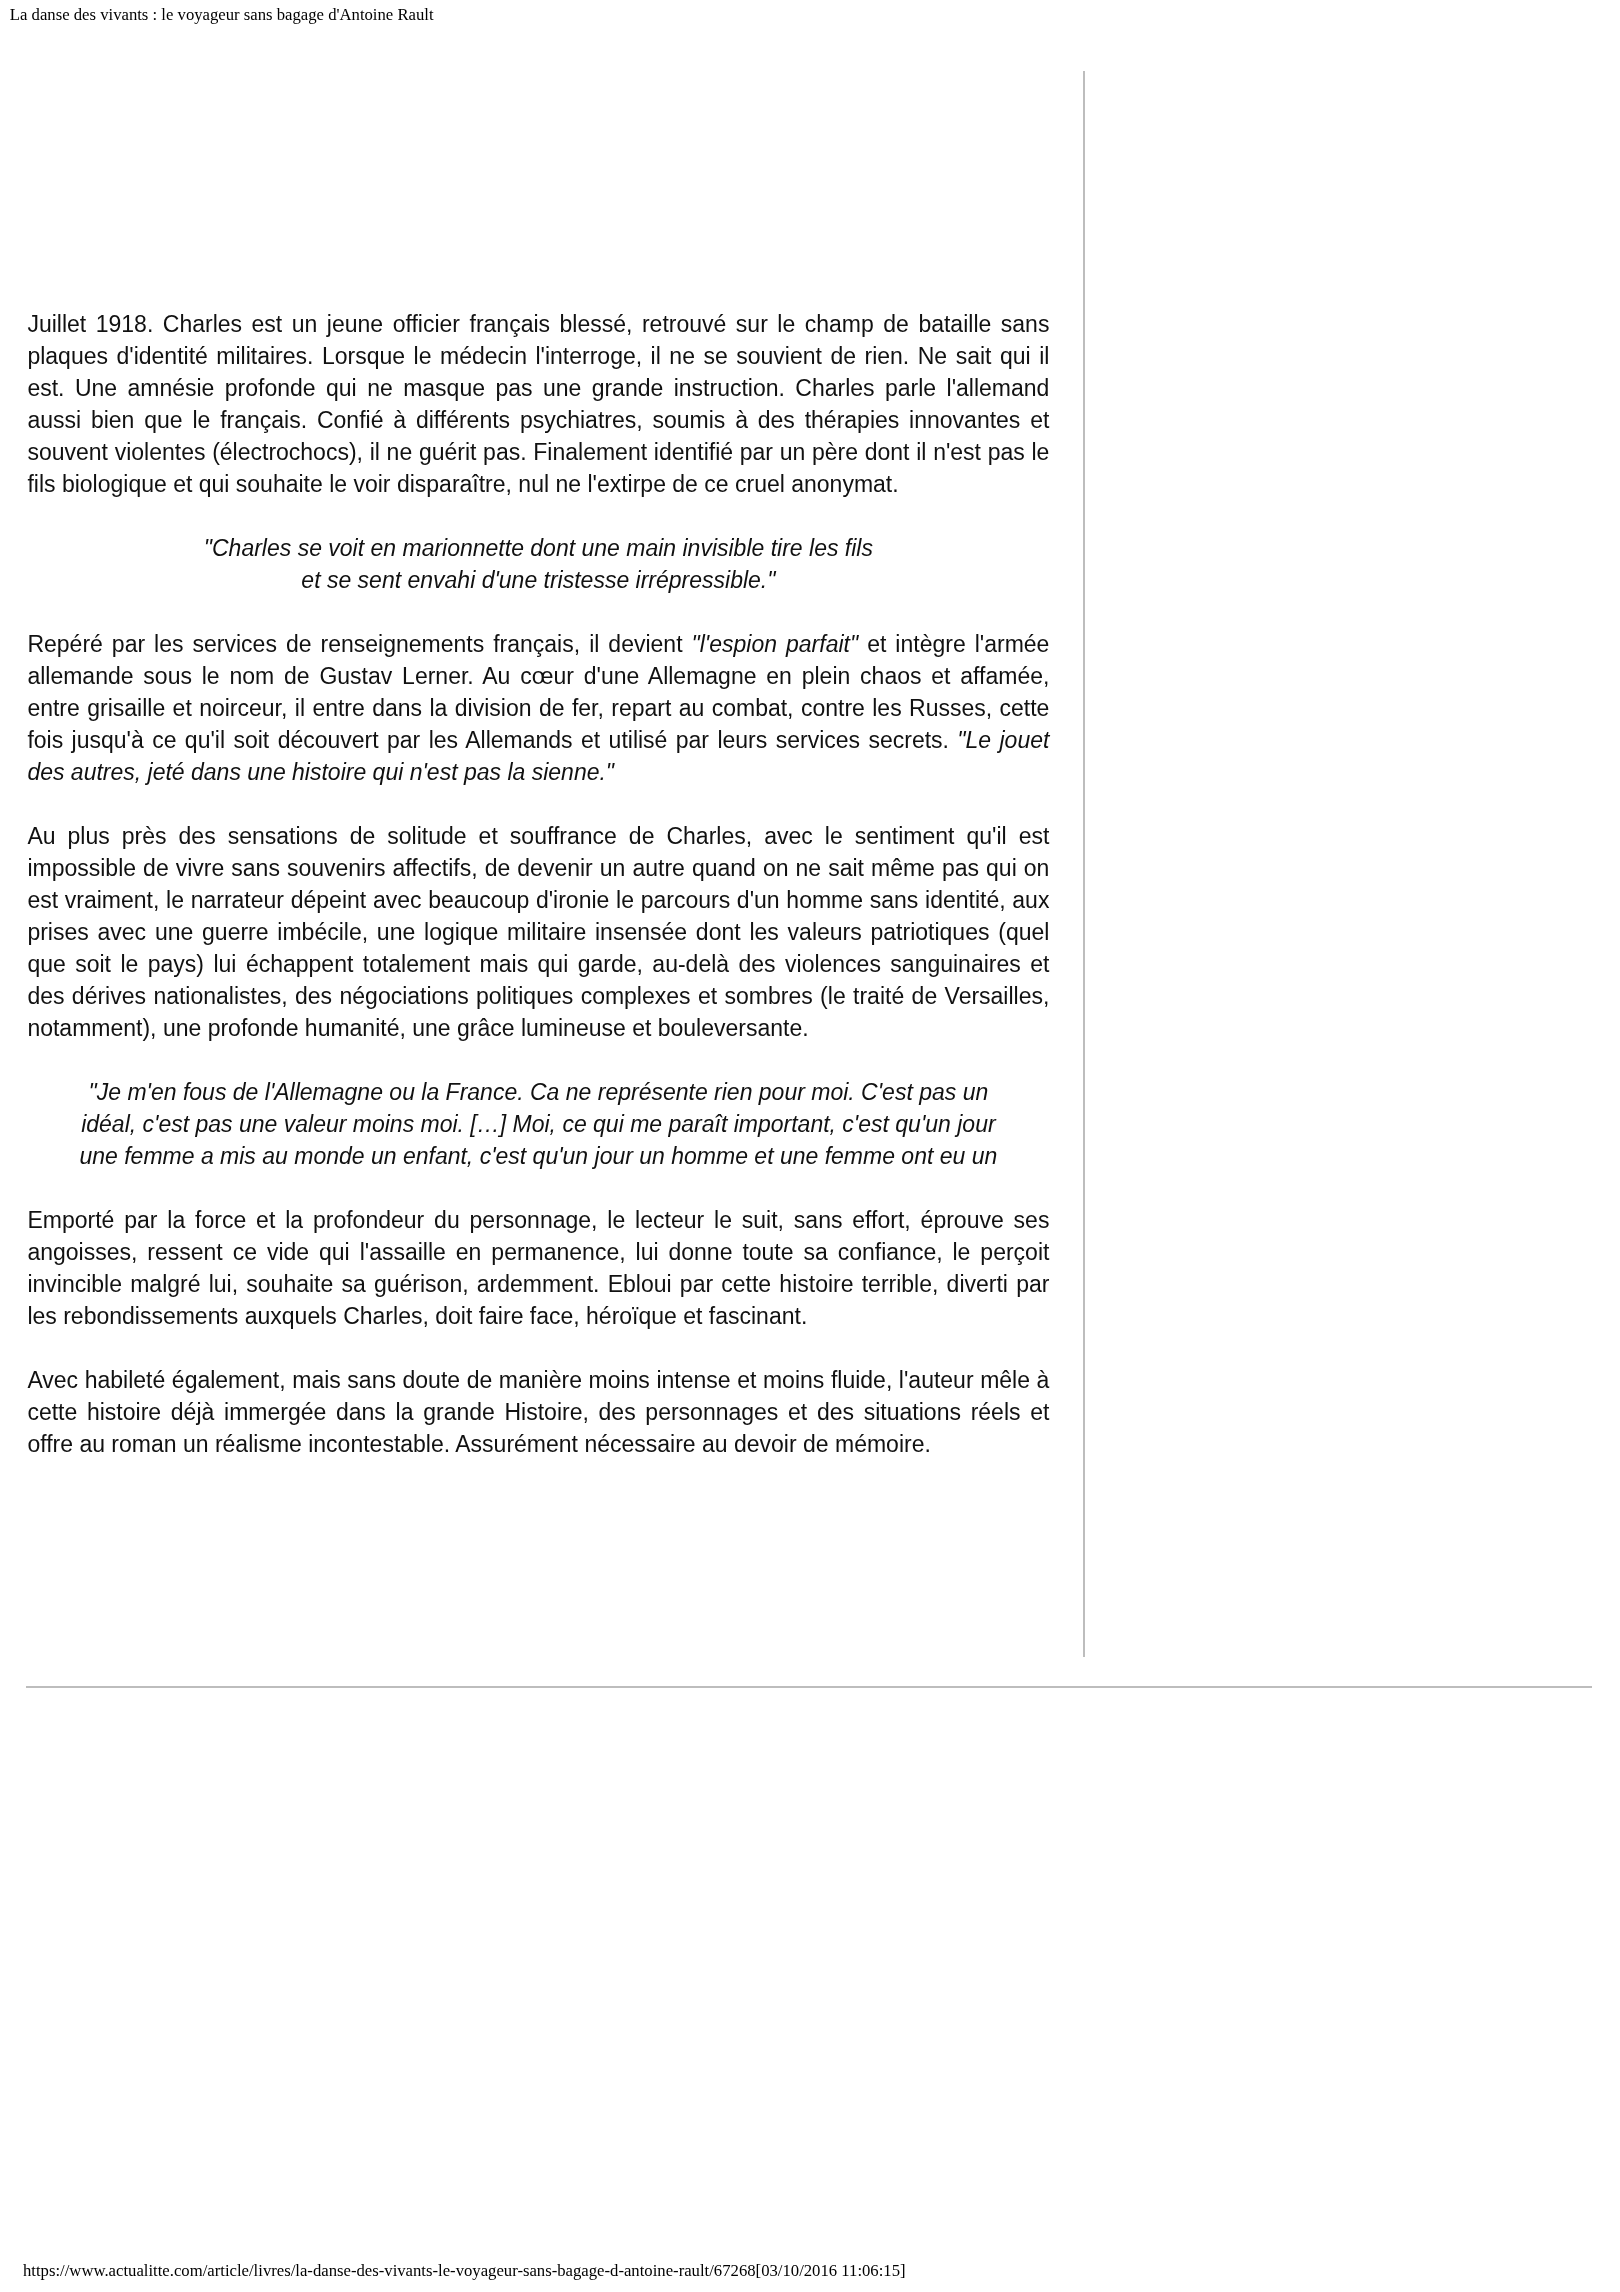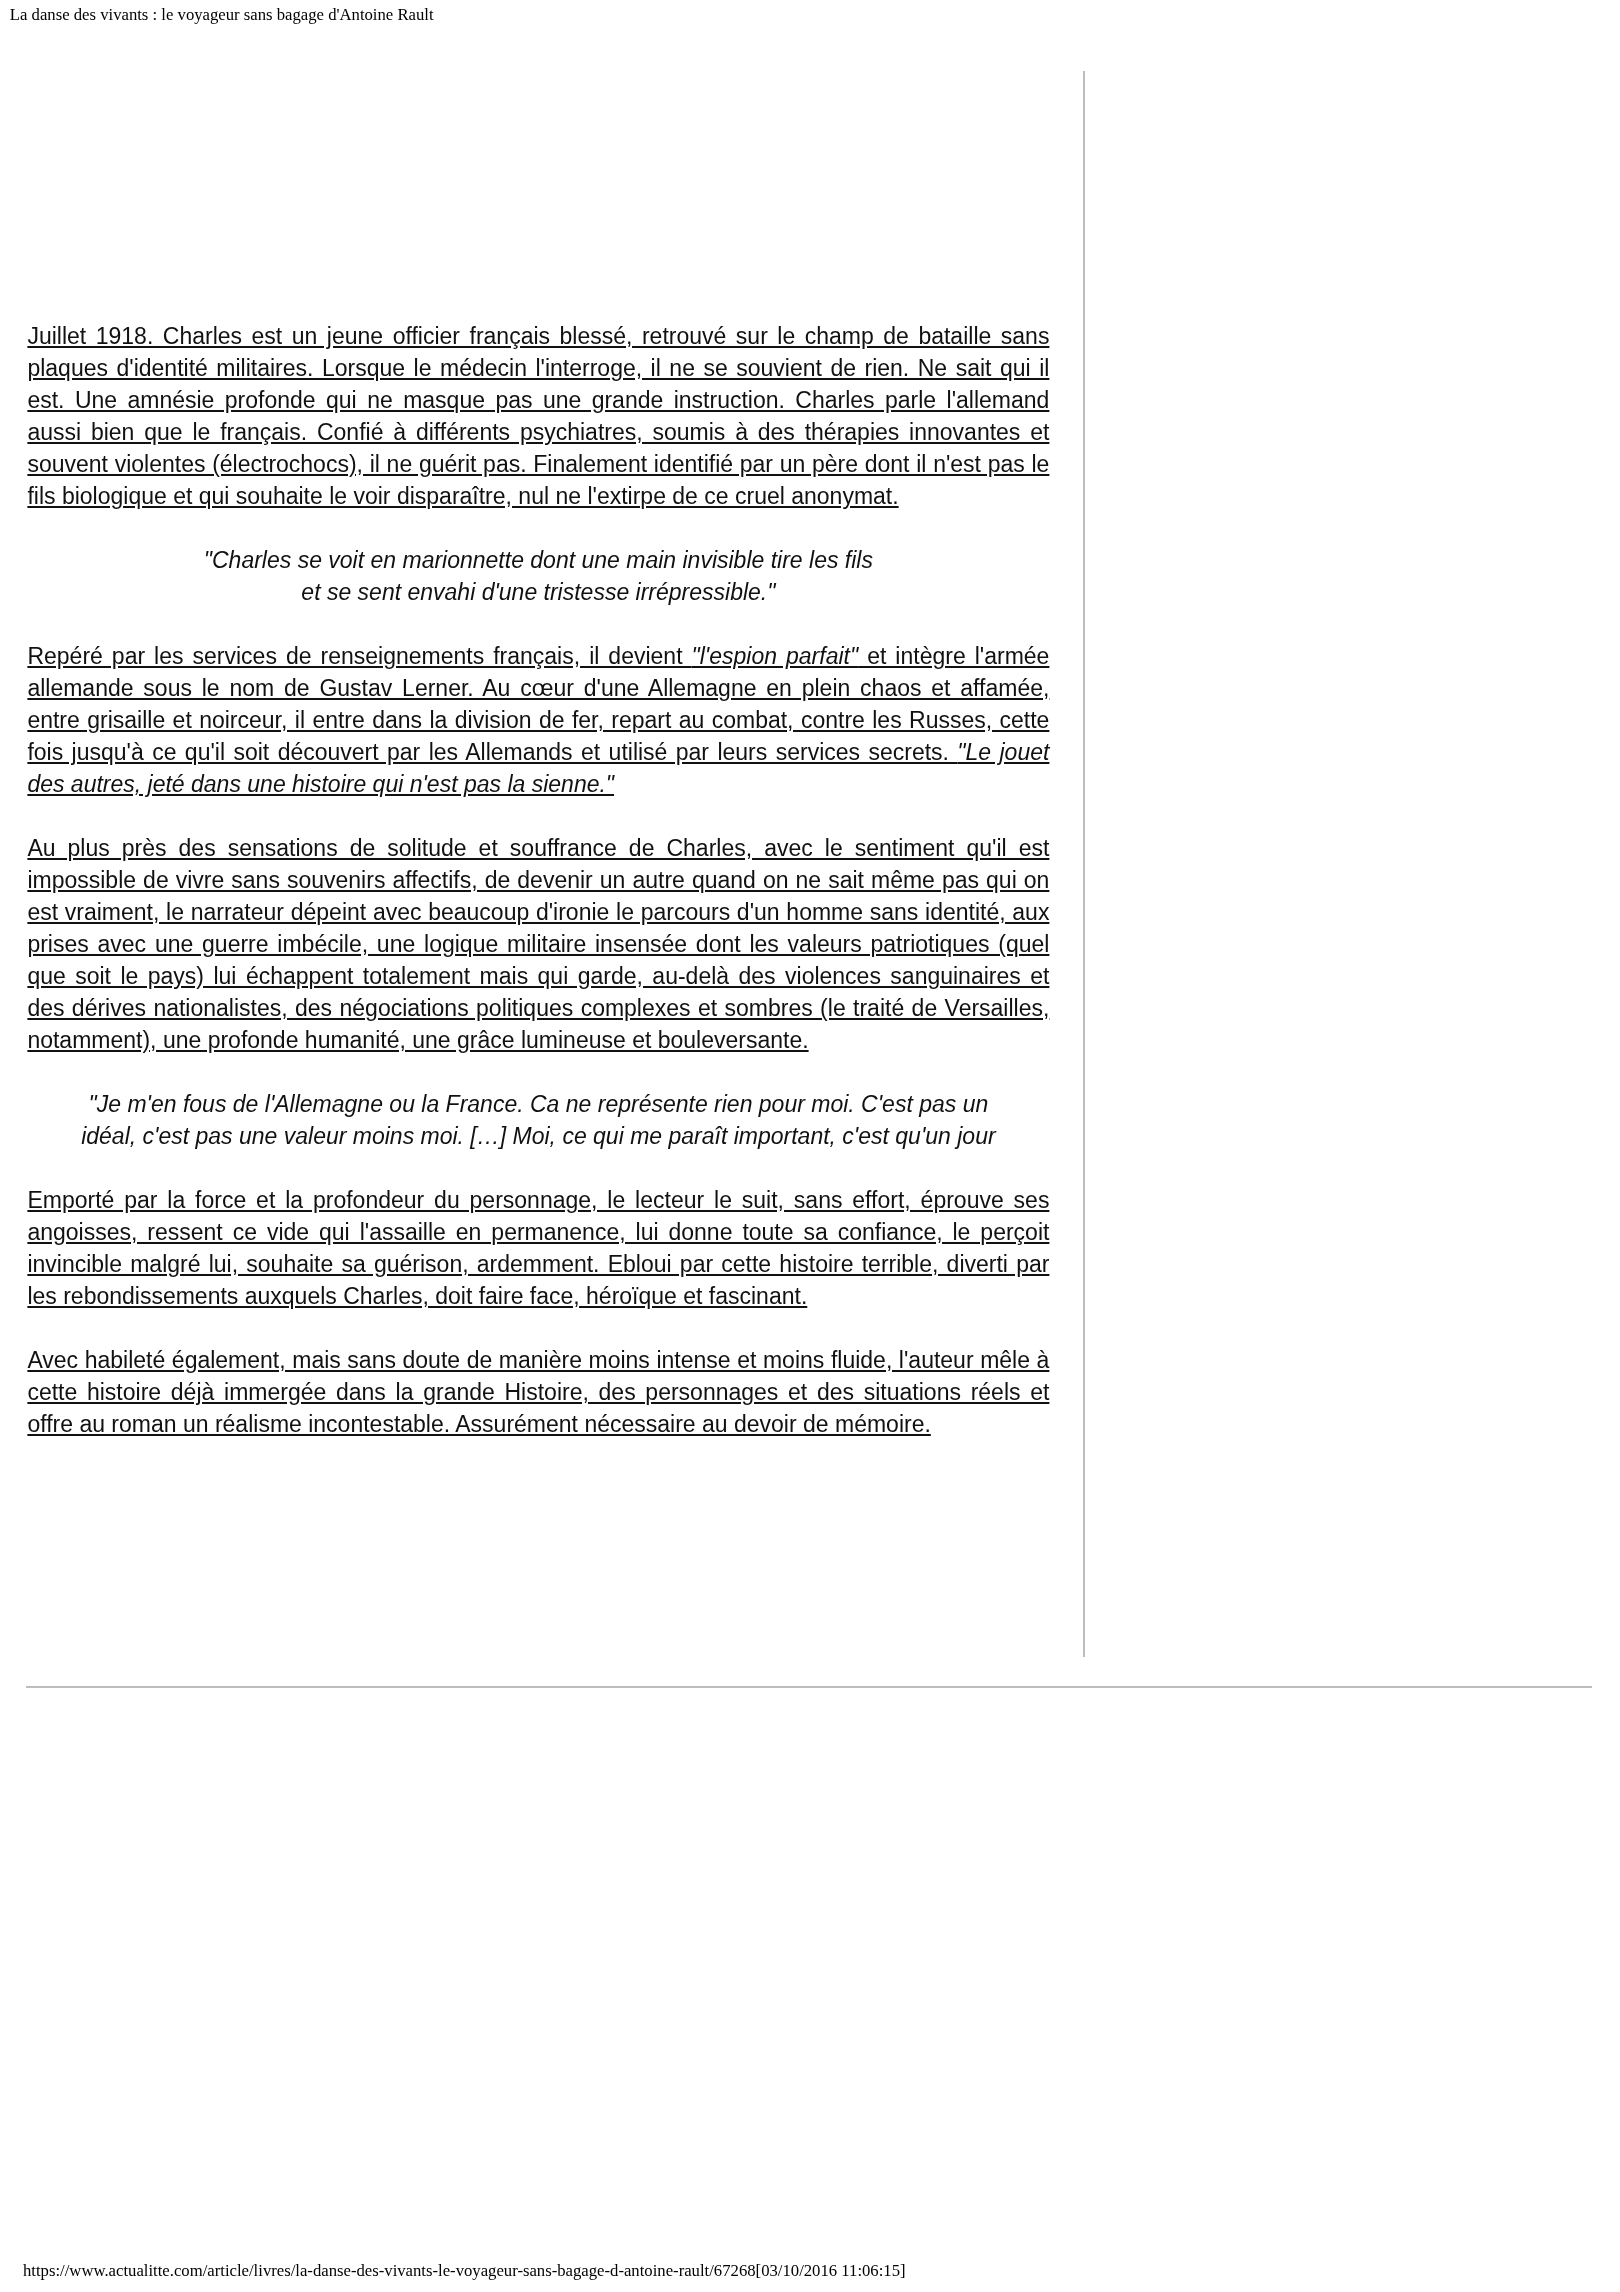--- a/index.html
+++ b/index.html
@@ -18,21 +18,21 @@
     }
     .hrule {
       position: absolute; left: 25.5px; top: 1686px; width: 1566px; height: 2px;
       background: #bdbdbd;
     }
     .article {
       position: absolute; left: 27.4px; top: 308px; width: 1022px;
       font-family: "Liberation Sans", sans-serif; font-size: 23px;
       line-height: 32px; color: #111;
     }
-    .article p { margin: 12px 0 32px 0; text-align: justify; text-decoration: underline; }
+    .article p { margin: 0 0 32px 0; text-align: justify; }
     .quote {
       margin: 0 0 32px 0; text-align: center; font-style: italic;
     }
     .quote .line { display: block; }
     em { font-style: italic; }
     .footer-url {
       position: absolute; left: 23px; top: 2261px;
       font-family: "Liberation Serif", serif; font-size: 16.7px; color: #000;
       white-space: nowrap;
     }
@@ -52,20 +52,21 @@
     <span class="line">et se sent envahi d'une tristesse irrépressible."</span>
   </div>
 
   <p><span>Repéré par les services de renseignements français, il devient </span><em>"l'espion parfait"</em><span> et intègre l'armée allemande sous le nom de Gustav Lerner. Au cœur d'une Allemagne en plein chaos et affamée, entre grisaille et noirceur,  il entre dans la division de fer, repart au combat, contre les Russes, cette fois jusqu'à ce qu'il soit découvert par les Allemands et utilisé par leurs services secrets. </span><em>"Le jouet des autres, jeté dans une histoire qui n'est pas la sienne."</em></p>
 
   <p>Au plus près des sensations de solitude et souffrance de Charles, avec le sentiment qu'il est impossible de vivre sans souvenirs affectifs,  de devenir un autre quand on ne sait même pas qui on est vraiment, le narrateur dépeint avec beaucoup d'ironie le parcours d'un homme sans identité, aux prises avec une guerre imbécile, une logique militaire insensée dont les valeurs patriotiques (quel que soit le pays) lui échappent totalement mais qui garde, au-delà des violences sanguinaires et des dérives nationalistes, des négociations politiques complexes et sombres (le traité de Versailles, notamment),  une profonde humanité, une grâce lumineuse et bouleversante.</p>
 
   <div class="quote">
     <span class="line">"Je m'en fous de l'Allemagne ou la France. Ca ne représente rien pour moi. C'est pas un</span>
     <span class="line">idéal, c'est pas une valeur moins moi. […] Moi, ce qui me paraît important, c'est qu'un jour</span>
+    <span class="line">une femme a mis au monde un enfant, c'est qu'un jour un homme et une femme ont eu un</span>
   </div>
 
   <p>Emporté par la force et la profondeur du personnage, le lecteur le suit, sans effort, éprouve ses angoisses, ressent ce vide qui l'assaille en permanence, lui donne toute sa confiance, le perçoit invincible malgré lui, souhaite sa guérison, ardemment. Ebloui par cette histoire terrible, diverti par les rebondissements auxquels Charles, doit faire face, héroïque et fascinant.</p>
 
   <p>Avec habileté également, mais sans doute de manière moins intense et moins fluide, l'auteur mêle à cette histoire déjà immergée dans la grande Histoire, des personnages et des situations réels et offre au roman un réalisme incontestable. Assurément nécessaire au devoir de mémoire.</p>
 </div>
 
 <div class="hrule"></div>
 
 <div class="footer-url">https://www.actualitte.com/article/livres/la-danse-des-vivants-le-voyageur-sans-bagage-d-antoine-rault/67268[03/10/2016 11:06:15]</div>

